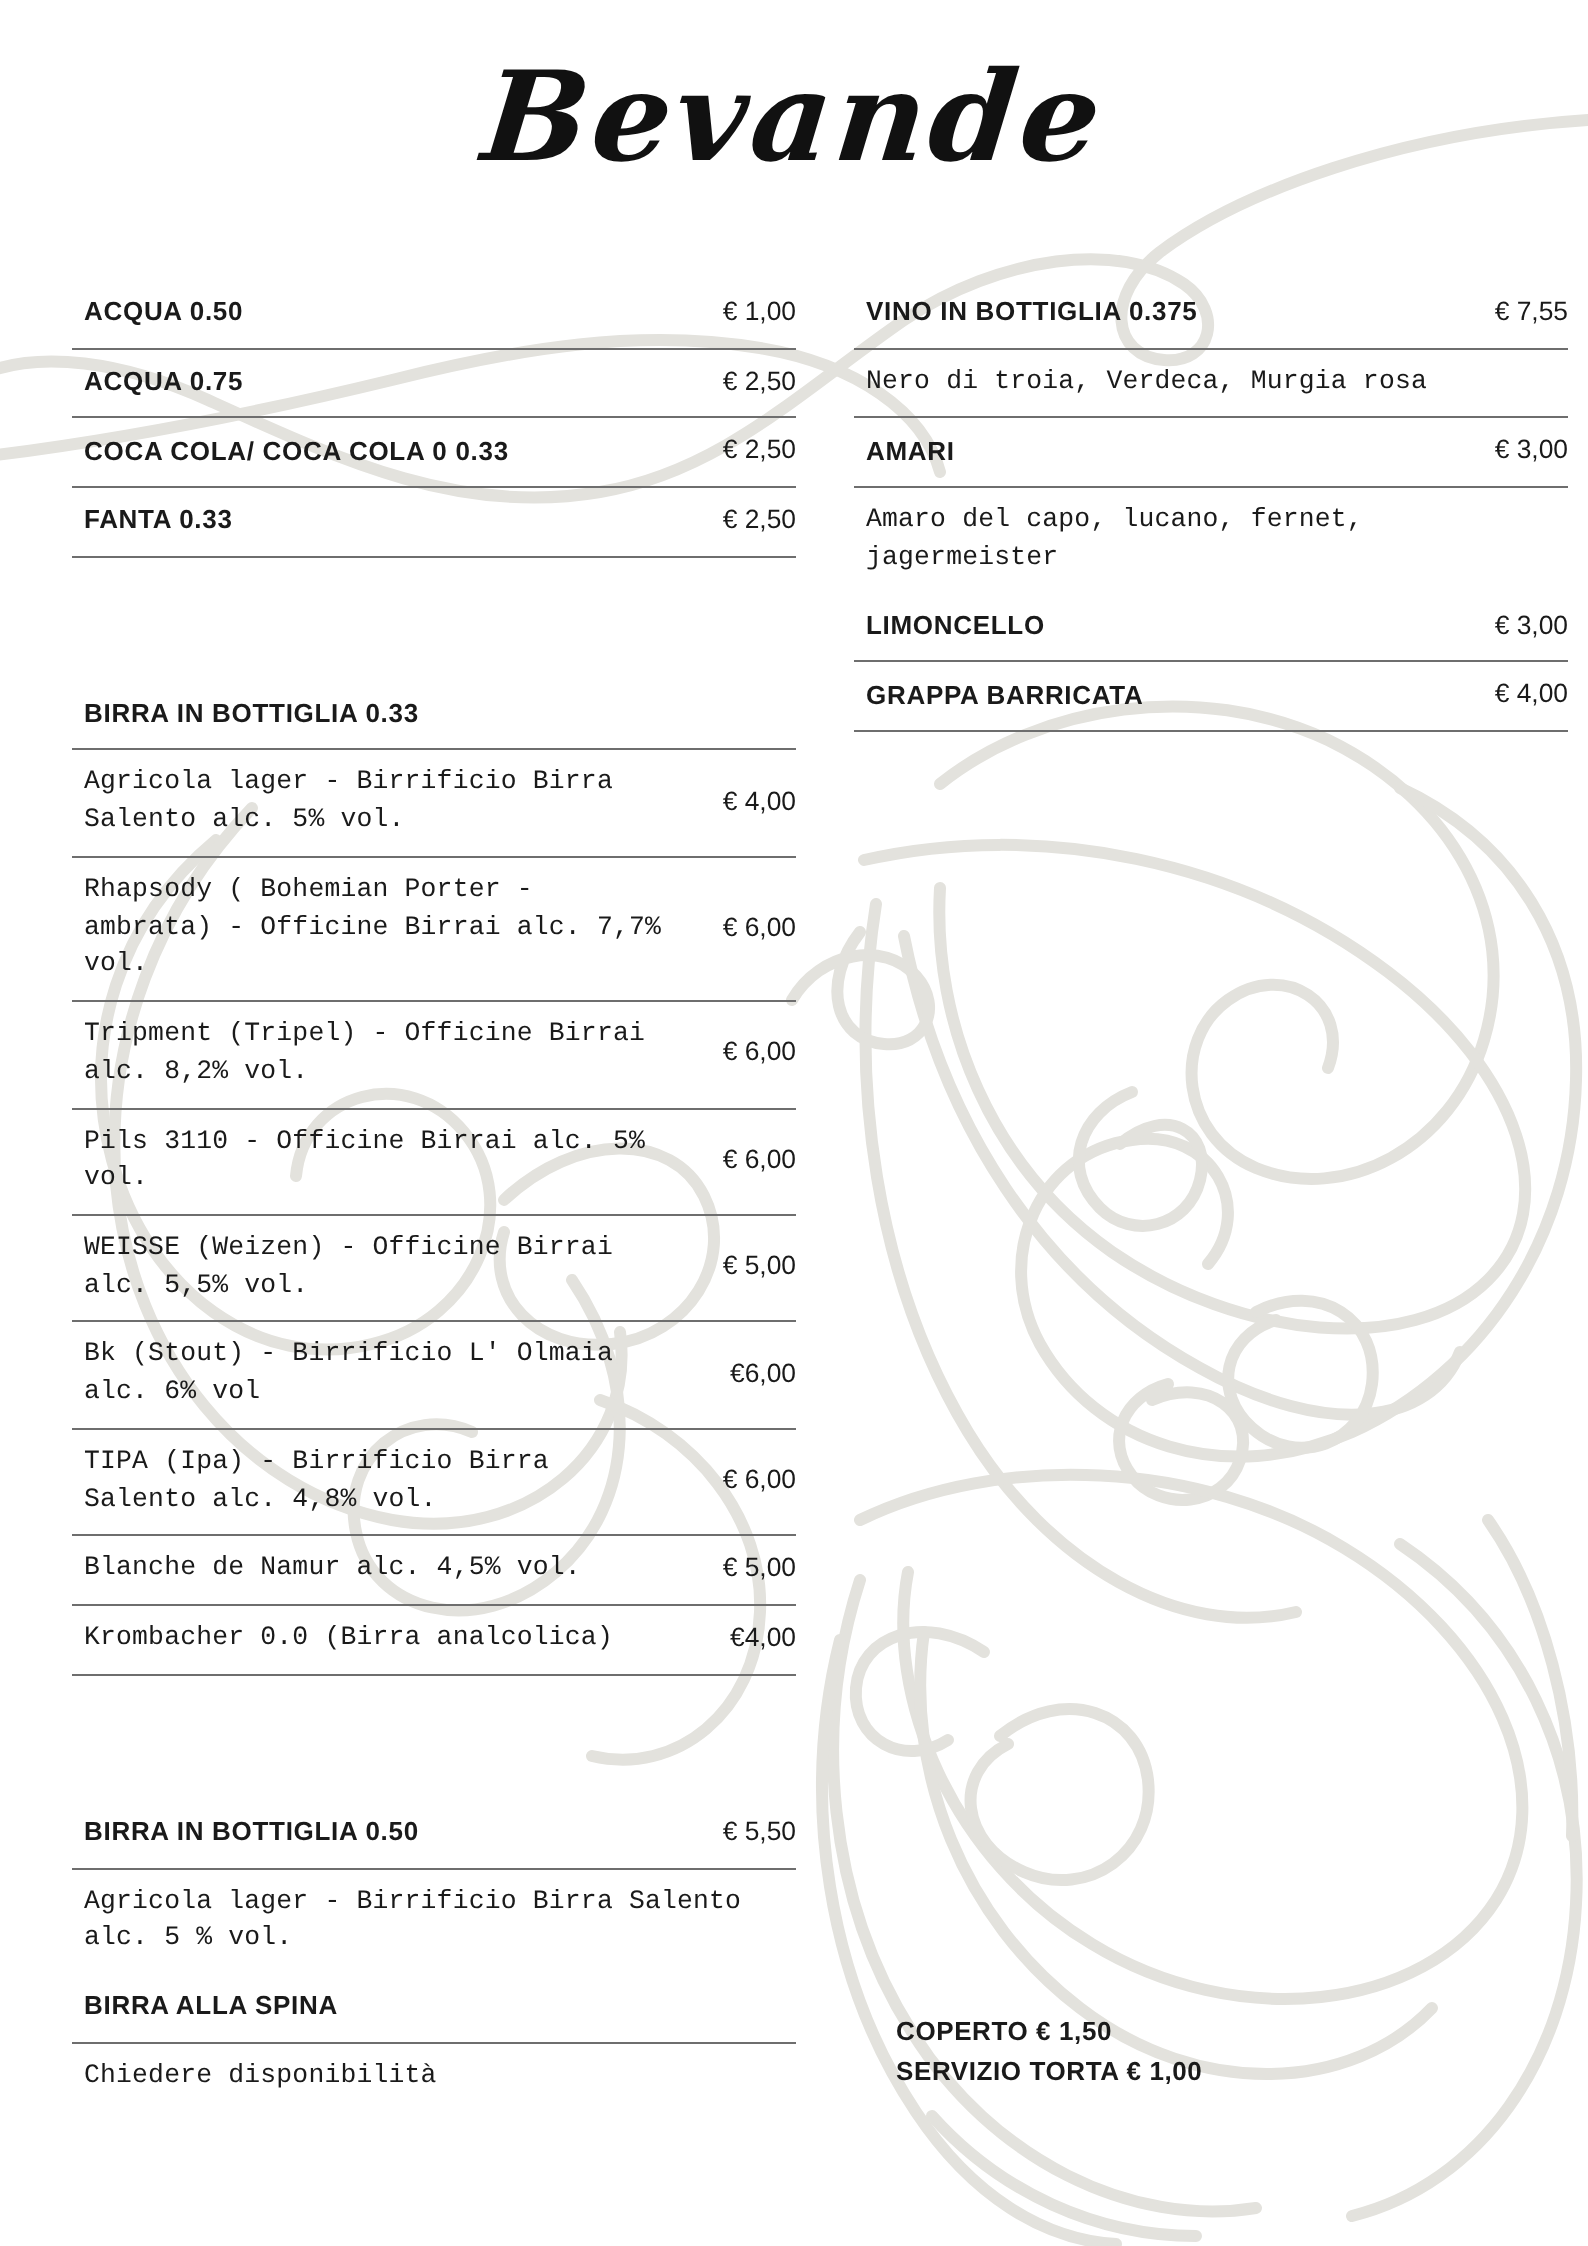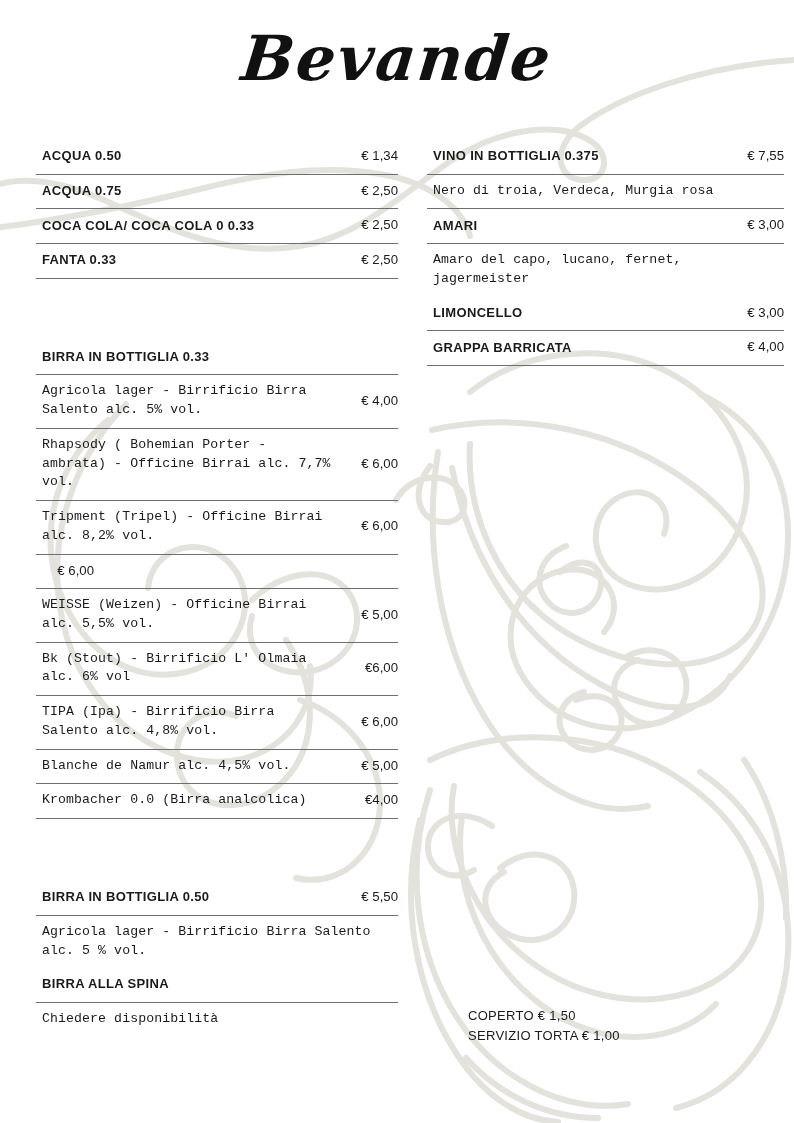--- a/index.html
+++ b/index.html
@@ -110,24 +110,23 @@
 
   
   .row.desc .row-name { font-size: 13.2px; font-family: Liberation Mono, monospace; }
 
   
   .footnote {
     position: absolute;
     left: 448px;
     top: 1006px;
     font-size: 13px;
-    font-weight: 400;
+    font-weight: 700;
     letter-spacing: 0.3px;
     line-height: 1.55;
-    margin-left: 20px;
   }
   .footnote div { white-space: nowrap; }
 </style>
 </head>
 <body>
 
 <svg id="bg-art" viewBox="0 0 794 1123" xmlns="http://www.w3.org/2000/svg" aria-hidden="true">
 
   <path d="M794 60 C 700 66, 620 96, 580 126 C 552 148, 556 178, 582 180 C 606 182, 612 156, 592 142 C 560 120, 500 128, 452 160 C 400 196, 360 236, 300 246 C 230 258, 170 230, 104 200 C 60 180, 20 176, -6 186"></path>
 
@@ -171,21 +170,21 @@
 
   <div class="title-wrap">
     <span class="title">Bevande</span>
   </div>
 
   <div class="col col-left">
 
     <div class="block">
       <div class="row head">
         <span class="row-name">ACQUA 0.50</span>
-        <span class="row-price">€ 1,34</span>
+        <span class="row-price">€ 1,00</span>
       </div>
       <div class="row head">
         <span class="row-name">ACQUA 0.75</span>
         <span class="row-price">€ 2,50</span>
       </div>
       <div class="row head">
         <span class="row-name">COCA COLA/ COCA COLA 0 0.33</span>
         <span class="row-price">€ 2,50</span>
       </div>
       <div class="row head">
@@ -207,20 +206,21 @@
       </div>
       <div class="row desc">
         <span class="row-name">Rhapsody ( Bohemian Porter - ambrata) - Officine Birrai alc. 7,7% vol.</span>
         <span class="row-price">€ 6,00</span>
       </div>
       <div class="row desc">
         <span class="row-name">Tripment (Tripel) - Officine Birrai alc. 8,2% vol.</span>
         <span class="row-price">€ 6,00</span>
       </div>
       <div class="row desc">
+        <span class="row-name">Pils 3110 - Officine Birrai alc. 5% vol.</span>
         <span class="row-price">€ 6,00</span>
       </div>
       <div class="row desc">
         <span class="row-name">WEISSE (Weizen) - Officine Birrai alc. 5,5% vol.</span>
         <span class="row-price">€ 5,00</span>
       </div>
       <div class="row desc">
         <span class="row-name">Bk (Stout) - Birrificio L' Olmaia alc. 6% vol</span>
         <span class="row-price">€6,00</span>
       </div>

